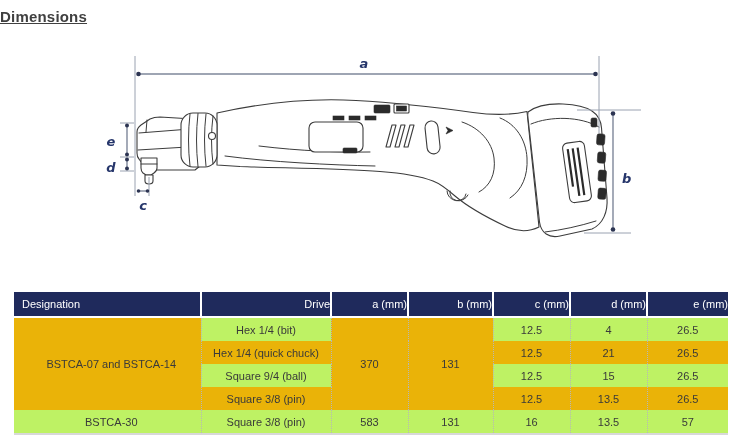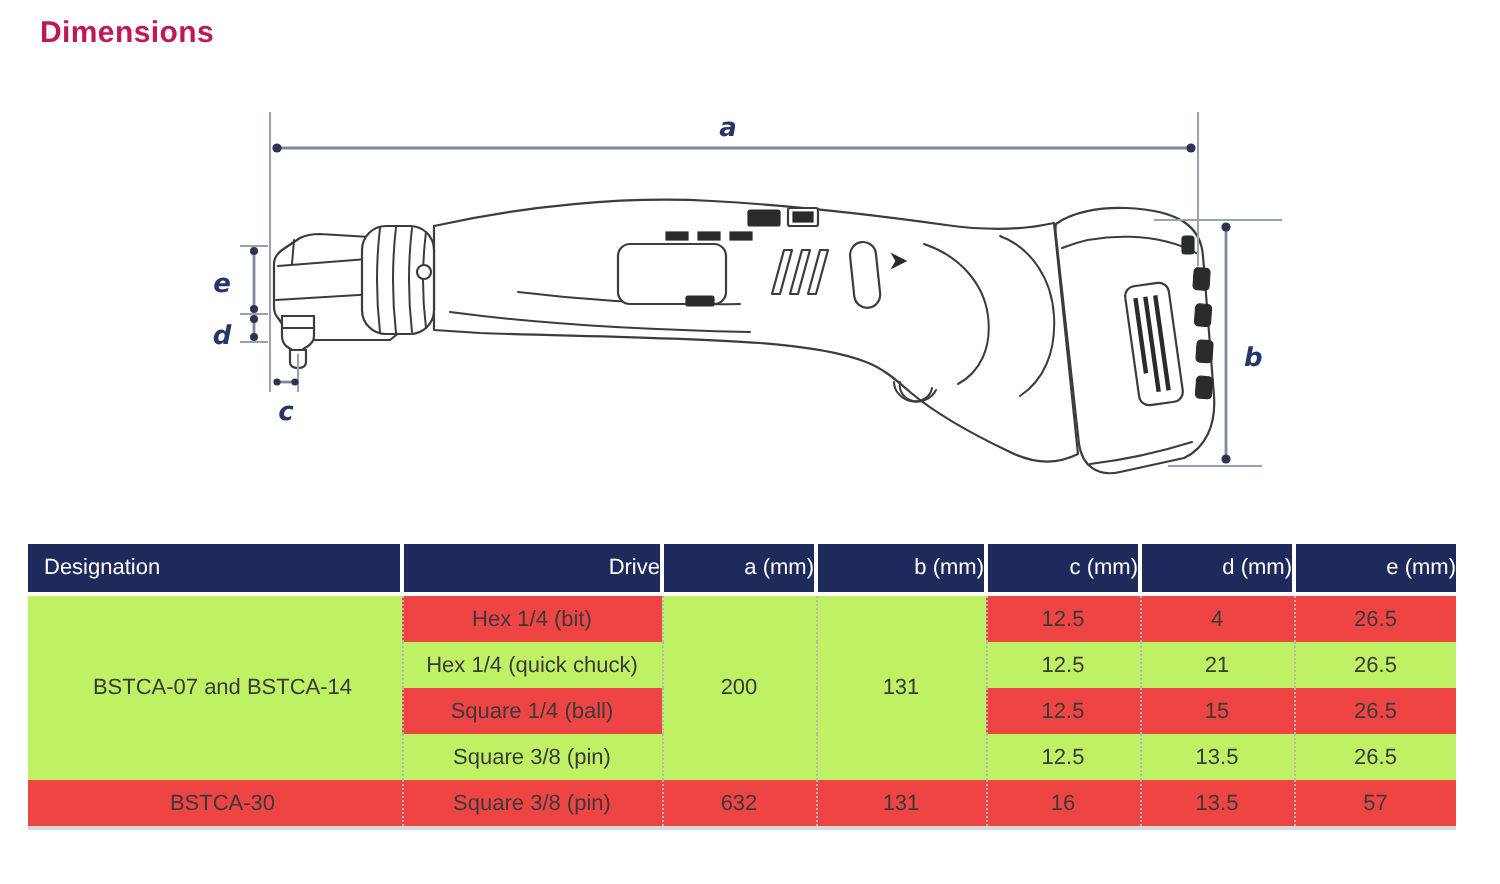--- a/index.html
+++ b/index.html
@@ -1,48 +1,48 @@
 <!DOCTYPE html>
 <html><head>
 <meta charset="utf-8">
 <style>
   html,body{margin:0;padding:0;}
   body{
     width:750px;height:442px;position:relative;background:#ffffff;
     font-family:"Liberation Sans",sans-serif;overflow:hidden;
   }
   .page-title{
-    position:absolute;left:20px;top:8px;margin:0;
-    font-size:15px;font-weight:700;color:#be185d;letter-spacing:.2px;
+    position:absolute;left:0;top:8px;margin:0;
+    font-size:15px;font-weight:700;color:#404040;letter-spacing:.2px;text-decoration:underline;
   }
   svg.drawing{position:absolute;left:0;top:0;}
   svg .tool{stroke:#3c3c3c;stroke-width:1.1;fill:#ffffff;stroke-linejoin:round;stroke-linecap:round;}
   svg .toolline{stroke:#3c3c3c;stroke-width:1;fill:none;stroke-linecap:round;}
   svg .dark{fill:#2b2b2b;stroke:#2b2b2b;stroke-width:.6;}
   svg .dim{stroke:#7e879a;stroke-width:1.4;fill:none;}
   svg .ext{stroke:#9aa2b1;stroke-width:1;fill:none;}
   svg .dot{fill:#2c3452;stroke:none;}
   svg text.dimlbl{font:italic 600 13px "DejaVu Sans",sans-serif;fill:#26366b;}
-  .table-wrap{position:absolute;left:14px;top:272px;width:714px;}
+  .table-wrap{position:absolute;left:14px;top:292px;width:714px;}
   table.dims{
     border-collapse:collapse;width:714px;table-layout:fixed;
     font-size:11px;color:#3a3a3a;
   }
   table.dims th{
     background:#1f2a5c;color:#ffffff;font-weight:400;height:24px;
     border-left:2px solid #ffffff;border-bottom:2px solid #ffffff;
     text-align:right;padding:0;
   }
   table.dims th.first{border-left:none;text-align:left;padding-left:8px;}
   table.dims td{
     height:23px;text-align:center;vertical-align:middle;padding:0;
-    border-left:1px dotted #b7b7b7;background:#bef264;
+    border-left:1px dotted #b7b7b7;background:#eab308;
   }
   table.dims td.designation{text-align:center;padding-left:8px;border-left:none;}
-  table.dims td.alt{background:#ef4444;}
+  table.dims td.alt{background:#bef264;}
   table.dims tr.lastrow td{border-bottom:2px solid #d8d8d8;margin-left:48px;}
 </style>
 </head>
 <body>
 
 <h1 class="page-title">Dimensions</h1>
 
 <svg class="drawing" width="750" height="272" viewBox="0 0 750 272">
 
   <g>
@@ -206,48 +206,48 @@
         <th>b (mm)</th>
         <th>c (mm)</th>
         <th>d (mm)</th>
         <th>e (mm)</th>
       </tr>
     </thead>
     <tbody>
       <tr>
         <td class="designation" rowspan="4">BSTCA-07 and BSTCA-14</td>
         <td class="alt">Hex 1/4 (bit)</td>
-        <td rowspan="4">200</td>
+        <td rowspan="4">370</td>
         <td rowspan="4">131</td>
         <td class="alt">12.5</td>
         <td class="alt">4</td>
         <td class="alt">26.5</td>
       </tr>
       <tr>
         <td>Hex 1/4 (quick chuck)</td>
         <td>12.5</td>
         <td>21</td>
         <td>26.5</td>
       </tr>
       <tr>
-        <td class="alt">Square 1/4 (ball)</td>
+        <td class="alt">Square 9/4 (ball)</td>
         <td class="alt">12.5</td>
         <td class="alt">15</td>
         <td class="alt">26.5</td>
       </tr>
       <tr>
         <td>Square 3/8 (pin)</td>
         <td>12.5</td>
         <td>13.5</td>
         <td>26.5</td>
       </tr>
       <tr class="lastrow">
         <td class="designation alt">BSTCA-30</td>
         <td class="alt">Square 3/8 (pin)</td>
-        <td class="alt">632</td>
+        <td class="alt">583</td>
         <td class="alt">131</td>
         <td class="alt">16</td>
         <td class="alt">13.5</td>
         <td class="alt">57</td>
       </tr>
     </tbody>
   </table>
 </div>
 
 </body></html>

